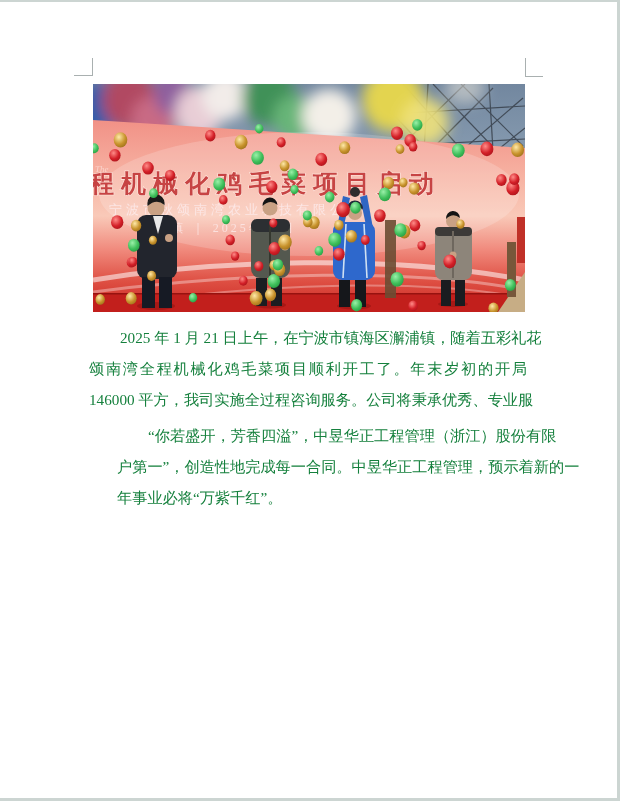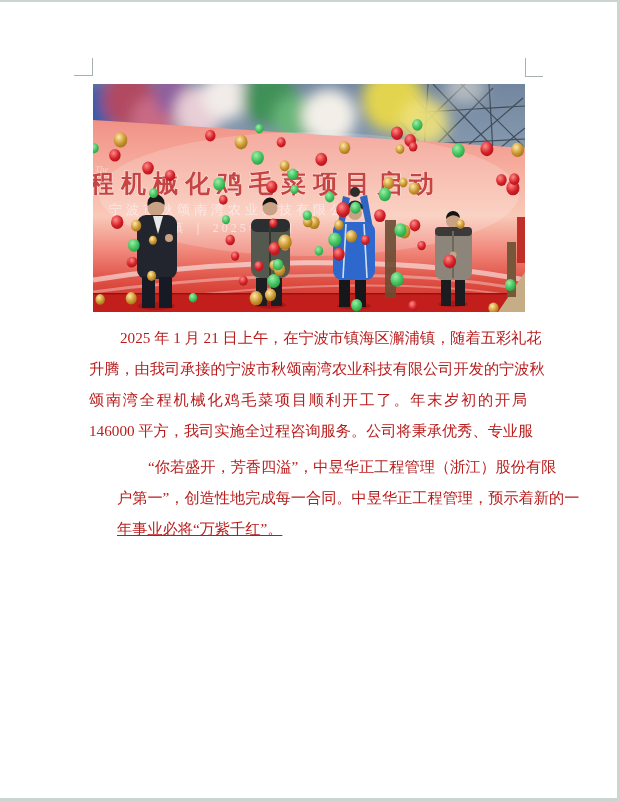--- a/index.html
+++ b/index.html
@@ -12,27 +12,27 @@
   .edge-right{left:617px;top:0;width:3px;height:801px;}
   .edge-bottom{left:0;top:798px;width:620px;height:3px;}
   .mark{position:absolute;background:#a9b0b0;}
   .mark-tl-v{left:92px;top:58px;width:1px;height:18px;}
   .mark-tl-h{left:74px;top:75px;width:19px;height:1px;}
   .mark-tr-v{left:525px;top:58px;width:1px;height:19px;}
   .mark-tr-h{left:525px;top:76px;width:18px;height:1px;}
   .photo{position:absolute;left:93px;top:84px;width:432px;height:228px;}
   .doc-text{
     position:absolute;left:89px;top:322px;width:438px;
-    font-size:15.2px;line-height:31px;color:#b91c1c;
+    font-size:15.2px;line-height:31px;color:#15803d;
   }
   .para{margin:0;}
   .para2{margin-top:5px;margin-left:28px;}
   .tline{white-space:nowrap;text-align:justify;text-align-last:justify;}
   .tline.indent{padding-left:31px;}
-  .tline.final{text-align-last:left;text-decoration:underline;}
+  .tline.final{text-align-last:left;}
   svg text{font-family:"Liberation Serif","DejaVu Serif",serif;}
 </style>
 </head>
 <body>
 
 <div class="page">
 
   <div class="edge edge-top"></div>
   <div class="edge edge-right"></div>
   <div class="edge edge-bottom"></div>
@@ -276,21 +276,20 @@
             <ellipse cx="43.1" cy="141.6" rx="5.2" ry="5.9" fill="url(#gGold)"></ellipse>
             <ellipse cx="228.3" cy="75.4" rx="5.9" ry="6.6" fill="url(#gRed)"></ellipse>
           </g>
       </g>
     </svg>
   </div>
 
   <div class="doc-text">
     <div class="para">
       <div class="tline indent">2025 年 1 月 21 日上午，在宁波市镇海区澥浦镇，随着五彩礼花</div>
-      <div class="tline">升腾，由我司承接的宁波市秋颂南湾农业科技有限公司开发的宁波秋</div>
       <div class="tline">颂南湾全程机械化鸡毛菜项目顺利开工了。年末岁初的开局</div>
       <div class="tline">146000 平方，我司实施全过程咨询服务。公司将秉承优秀、专业服</div>
     </div>
     <div class="para para2">
       <div class="tline indent">“你若盛开，芳香四溢”，中昱华正工程管理（浙江）股份有限</div>
       <div class="tline">户第一”，创造性地完成每一合同。中昱华正工程管理，预示着新的一</div>
       <div class="tline final">年事业必将“万紫千红”。</div>
     </div>
   </div>
 

